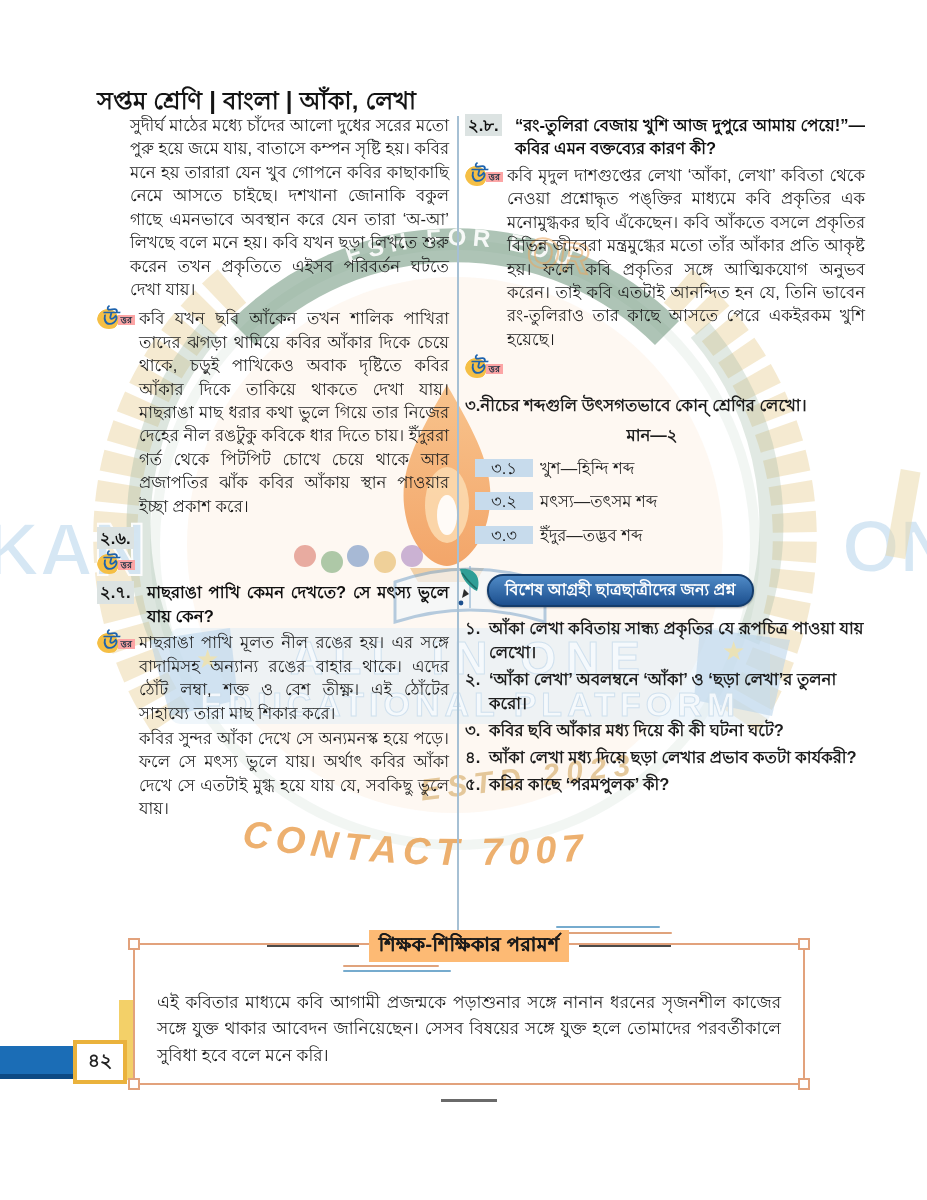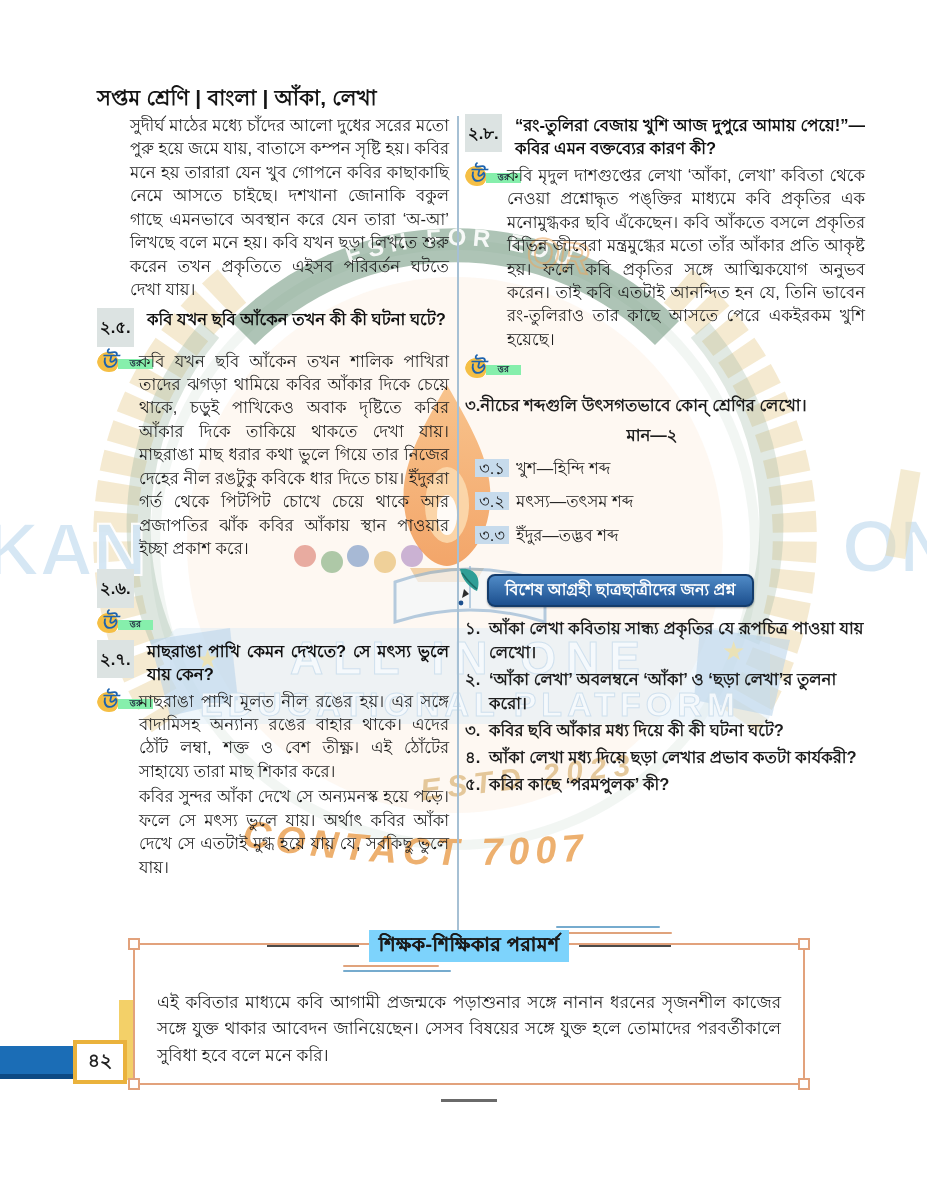--- a/index.html
+++ b/index.html
@@ -2,62 +2,62 @@
 <html><head>
 <meta charset="utf-8">
 <style>
   html,body{margin:0;padding:0;background:#e8e8e8;}
   .page{position:relative;width:927px;height:1200px;background:#ffffff;overflow:hidden;
         font-family:"Liberation Sans",sans-serif;color:#1d1d1d;}
   
   .wm{position:absolute;left:0;top:0;width:927px;height:1200px;z-index:0;pointer-events:none;}
   
   .content{position:relative;z-index:1;}
-  .header{position:absolute;left:97px;top:82px;font-size:21px;font-weight:700;color:#141414;letter-spacing:.2px;text-align:center;}
+  .header{position:absolute;left:97px;top:82px;font-size:24px;font-weight:700;color:#141414;letter-spacing:.2px;text-align:center;}
   .columns{position:absolute;left:97px;top:112px;width:768px;display:flex;font-size:16.5px;line-height:1.42;}
   .col-left{width:352px;}
   .divider{border-left:2px solid #a6c0d4;margin:4px 6px 0 8px;height:818px;}
   .col-right{flex:1;}
   p.intro{margin:2px 0 6px 33px;text-align:justify;}
   .q-row{display:grid;grid-template-columns:48px 1fr;column-gap:2px;font-weight:700;color:#101010;margin-top:7px;text-align:justify;}
-  .q-num{background:#dce3e2;align-self:start;justify-self:start;padding:8px 3px;line-height:1.35;}
+  .q-num{background:#dce3e2;align-self:start;justify-self:start;padding:0 3px;line-height:1.35;}
   .a-row{display:grid;grid-template-columns:40px 1fr;column-gap:2px;margin-top:3px;}
   .a-text{text-align:justify;}
   .a-text p{margin:0 0 2px 0;}
   .a-marker{white-space:nowrap;line-height:1;}
   .mk-big{display:inline-block;color:#1d63ae;font-weight:800;font-size:20px;font-style:italic;
           background:radial-gradient(circle at 45% 58%,#f5bf45 56%,rgba(245,191,69,0) 60%);
           padding:1px 4px;border-radius:50%;}
-  .mk-small{font-size:9px;background:#86efac;color:#234;padding:0 12px;margin-left:-3px;vertical-align:2px;font-weight:700;font-family:Liberation Mono, monospace;}
+  .mk-small{font-size:9px;background:#fca5a5;color:#234;padding:0 3px;margin-left:-3px;vertical-align:2px;font-weight:700;}
   
   .sec3{margin-top:16px;}
   .sec3-title{font-weight:700;text-align:justify;}
   .sec3-marks{text-align:center;font-weight:700;padding-right:26px;margin:6px 0 8px;}
   .sec3-item{margin:10px 0 10px 10px;}
-  .sec3-num{background:#c7dbec;padding:0 4px;margin-right:7px;}
+  .sec3-num{background:#c7dbec;padding:0 16px;margin-right:7px;}
   
   .special{margin-top:20px;}
   .sp-head{display:flex;align-items:flex-end;gap:4px;margin-left:-12px;}
   .sp-pill{background:linear-gradient(#4f8ac6,#1c4f8e);border:2px solid #143c6b;color:#fff;
-           border-radius:8px;padding:3px 16px 4px;font-weight:700;font-size:16px;
+           border-radius:16px;padding:3px 16px 4px;font-weight:700;font-size:16px;
            box-shadow:0 1px 2px rgba(0,0,0,.35);}
   .sp-list{margin-top:10px;}
   .sp-item{display:grid;grid-template-columns:24px 1fr;margin:3px 0;font-weight:600;line-height:1.45;}
   
   .advice-wrap{position:absolute;left:133px;right:122px;top:926px;}
   .deco{height:2px;border-radius:2px;}
   .deco-top{width:104px;margin-left:63%;}
   .deco-top .d1{background:#76abce;width:104px;}
   .deco-top .d2{background:#e0a37c;width:116px;margin-top:4px;}
   .advice-box{position:relative;border:2px solid #e2a27c;border-radius:4px;margin-top:9px;padding:18px 20px 12px;}
   .corner{position:absolute;width:8px;height:8px;background:#fff;border:2px solid #e2a27c;}
   .c-tl{left:-7px;top:-7px;} .c-tr{right:-7px;top:-7px;} .c-bl{left:-7px;bottom:-7px;} .c-br{right:-7px;bottom:-7px;}
   .advice-title-row{position:absolute;left:0;right:0;top:-15px;display:flex;justify-content:center;align-items:center;gap:10px;}
   .advice-rule{width:92px;border-top:2px solid #4a4a4a;}
-  .advice-title{background:#7dd3fc;padding:0 10px;font-weight:800;font-size:19px;letter-spacing:.5px;color:#1b1b1b;
+  .advice-title{background:#fdba74;padding:0 10px;font-weight:800;font-size:19px;letter-spacing:.5px;color:#1b1b1b;
                 text-shadow:.4px 0 0 #1b1b1b;}
   .deco-mid{margin:2px 0 4px 30%;}
   .deco-mid .d1{background:#e0a37c;width:96px;}
   .deco-mid .d2{background:#76abce;width:108px;margin-top:3px;}
   .advice-body{margin:18px 2px 2px;font-size:17px;line-height:1.55;text-align:justify;}
   .end-rule{width:56px;border-top:3px solid #6a6a6a;margin:14px auto 0;}
   
   .footer-band{position:absolute;left:0;top:1046px;width:118px;height:28px;background:#1b6db6;border-bottom:5px solid #0d4a84;}
   .page-num-box{position:absolute;left:73px;top:1040px;width:46px;height:36px;background:#fff;border:4px solid #eab23c;
                 display:flex;align-items:center;justify-content:center;font-weight:700;font-size:19px;color:#222;}
@@ -129,24 +129,20 @@
 
   <div class="content">
     <div class="header">সপ্তম শ্রেণি | বাংলা | আঁকা, লেখা</div>
 
     <div class="columns">
 
       <div class="col-left">
         <p class="intro">সুদীর্ঘ মাঠের মধ্যে চাঁদের আলো দুধের সরের মতো পুরু হয়ে জমে যায়, বাতাসে কম্পন সৃষ্টি হয়। কবির মনে হয় তারারা যেন খুব গোপনে কবির কাছাকাছি নেমে আসতে চাইছে। দশখানা জোনাকি বকুল গাছে এমনভাবে অবস্থান করে যেন তারা ‘অ-আ’ লিখছে বলে মনে হয়। কবি যখন ছড়া লিখতে শুরু করেন তখন প্রকৃতিতে এইসব পরিবর্তন ঘটতে দেখা যায়।</p>
 
         <div>
-          <div class="q-row">
-            <span class="q-num">২.৫.</span>
-            <div>কবি যখন ছবি আঁকেন তখন কী কী ঘটনা ঘটে?</div>
-          </div>
           <div class="a-row">
             <span class="a-marker"><span class="mk-big">উ</span><span class="mk-small">ত্তর</span></span>
             <div class="a-text">
               <p>কবি যখন ছবি আঁকেন তখন শালিক পাখিরা তাদের ঝগড়া থামিয়ে কবির আঁকার দিকে চেয়ে থাকে, চড়ুই পাখিকেও অবাক দৃষ্টিতে কবির আঁকার দিকে তাকিয়ে থাকতে দেখা যায়। মাছরাঙা মাছ ধরার কথা ভুলে গিয়ে তার নিজের দেহের নীল রঙটুকু কবিকে ধার দিতে চায়। ইঁদুররা গর্ত থেকে পিটপিট চোখে চেয়ে থাকে আর প্রজাপতির ঝাঁক কবির আঁকায় স্থান পাওয়ার ইচ্ছা প্রকাশ করে।</p>
             </div>
           </div>
         </div>
 
         <div>
           <div class="q-row">

